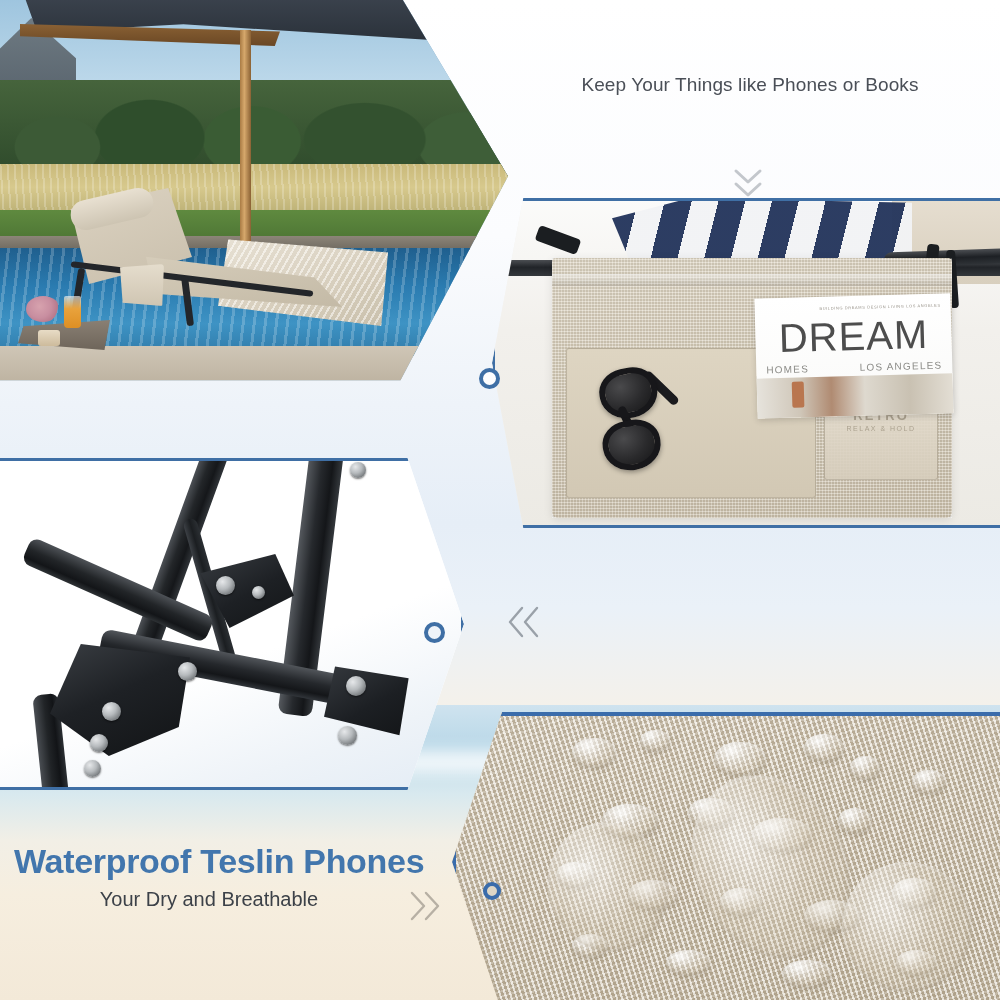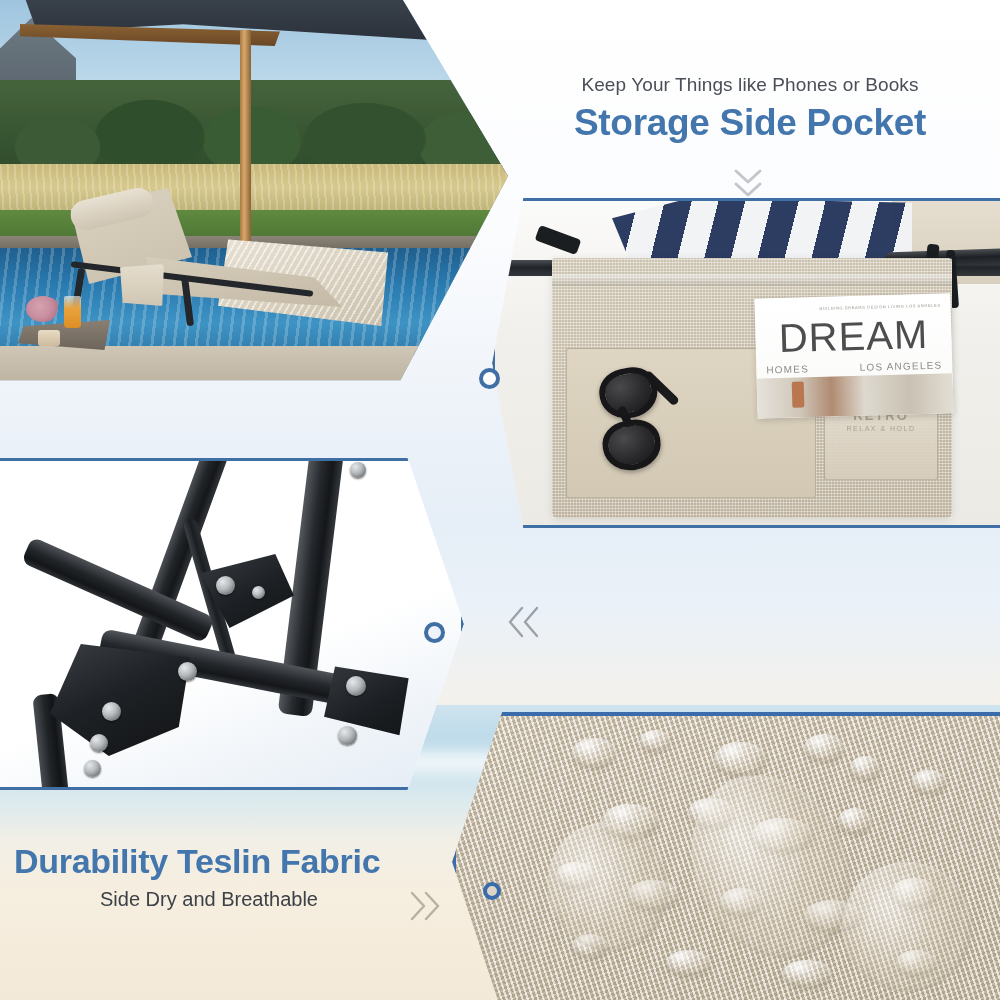--- a/index.html
+++ b/index.html
@@ -499,21 +499,20 @@
 
       <div class="pl-table"></div>
       <div class="pl-flowers"></div>
       <div class="pl-juice"></div>
       <div class="pl-cake"></div>
     </div>
   </div>
 
   <div id="blk-storage">
     <div class="h-eyebrow">Keep Your Things like Phones or Books</div>
-    <div class="h-title">Storage Side Pocket</div>
   </div>
 
   <div class="chev" id="chev-down">
     <svg width="44" height="44" viewBox="0 0 44 44">
       <path d="M10 9 L22 20 L34 9" fill="none" stroke="#c3c7cc" stroke-width="3" stroke-linecap="round" stroke-linejoin="round"></path>
       <path d="M10 22 L22 33 L34 22" fill="none" stroke="#c3c7cc" stroke-width="3" stroke-linecap="round" stroke-linejoin="round"></path>
     </svg>
   </div>
 
   <div id="panel-pocket">
@@ -622,22 +621,22 @@
     <div class="dropstream" style="left:96px;top:110px;width:120px;height:130px;transform:rotate(-20deg);"></div>
     <div class="dropstream" style="left:244px;top:60px;width:150px;height:190px;transform:rotate(-26deg);"></div>
     <div class="dropstream" style="left:390px;top:150px;width:130px;height:130px;transform:rotate(-18deg);"></div>
 
     <div class="fb-border"></div>
   </div>
 
   <div class="ring" id="ring-3"></div>
 
   <div id="blk-waterproof">
-    <div class="h-title">Durability Teslin Fabric</div>
-    <div class="h-sub">Side Dry and Breathable</div>
+    <div class="h-title">Waterproof Teslin Phones</div>
+    <div class="h-sub">Your Dry and Breathable</div>
   </div>
 
   <div class="chev" id="chev-right">
     <svg width="46" height="40" viewBox="0 0 46 40">
       <path d="M12 7 L24 20 L12 33" fill="none" stroke="#b7b0a4" stroke-width="2.4" stroke-linecap="round" stroke-linejoin="round"></path>
       <path d="M26 7 L38 20 L26 33" fill="none" stroke="#b7b0a4" stroke-width="2.4" stroke-linecap="round" stroke-linejoin="round"></path>
     </svg>
   </div>
 
 </div>

